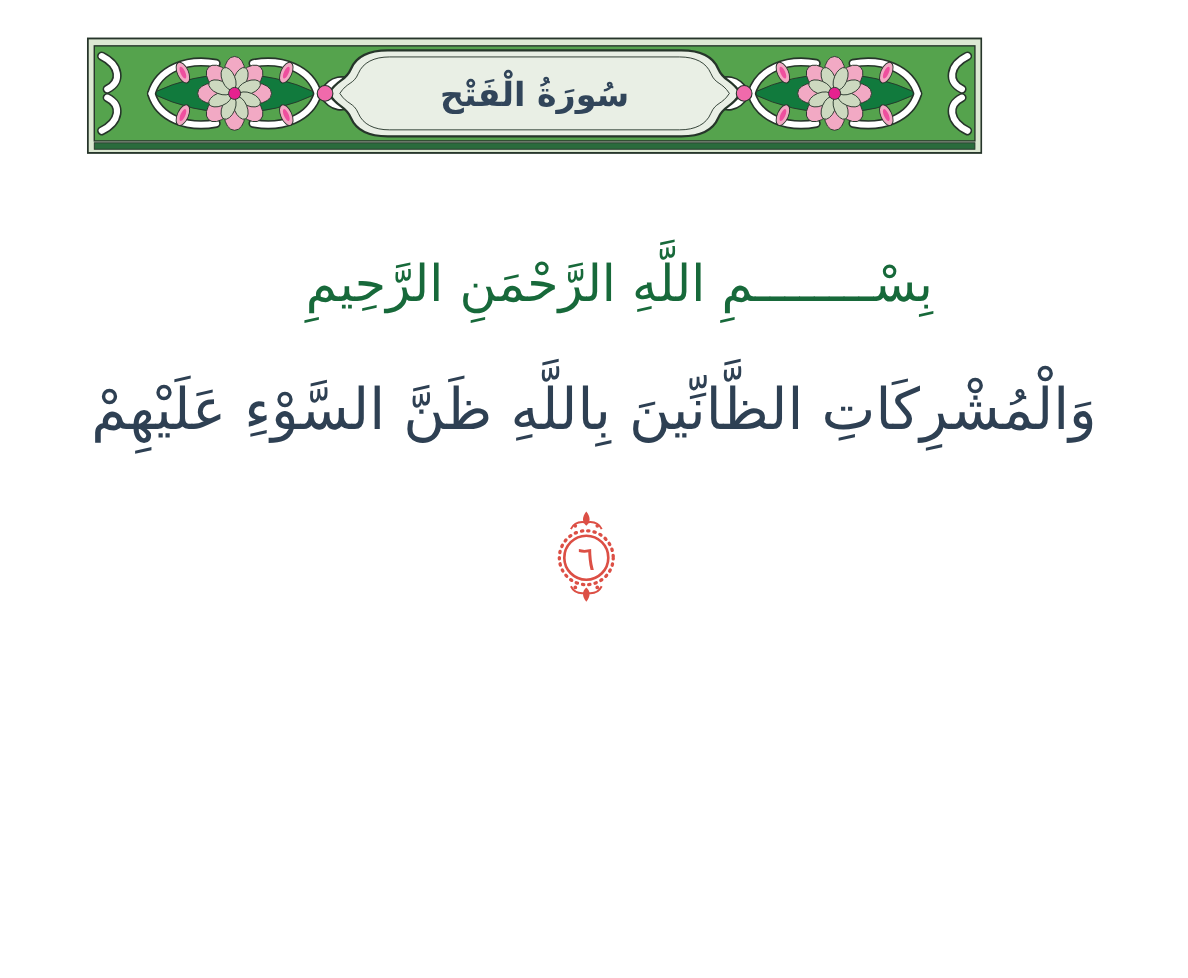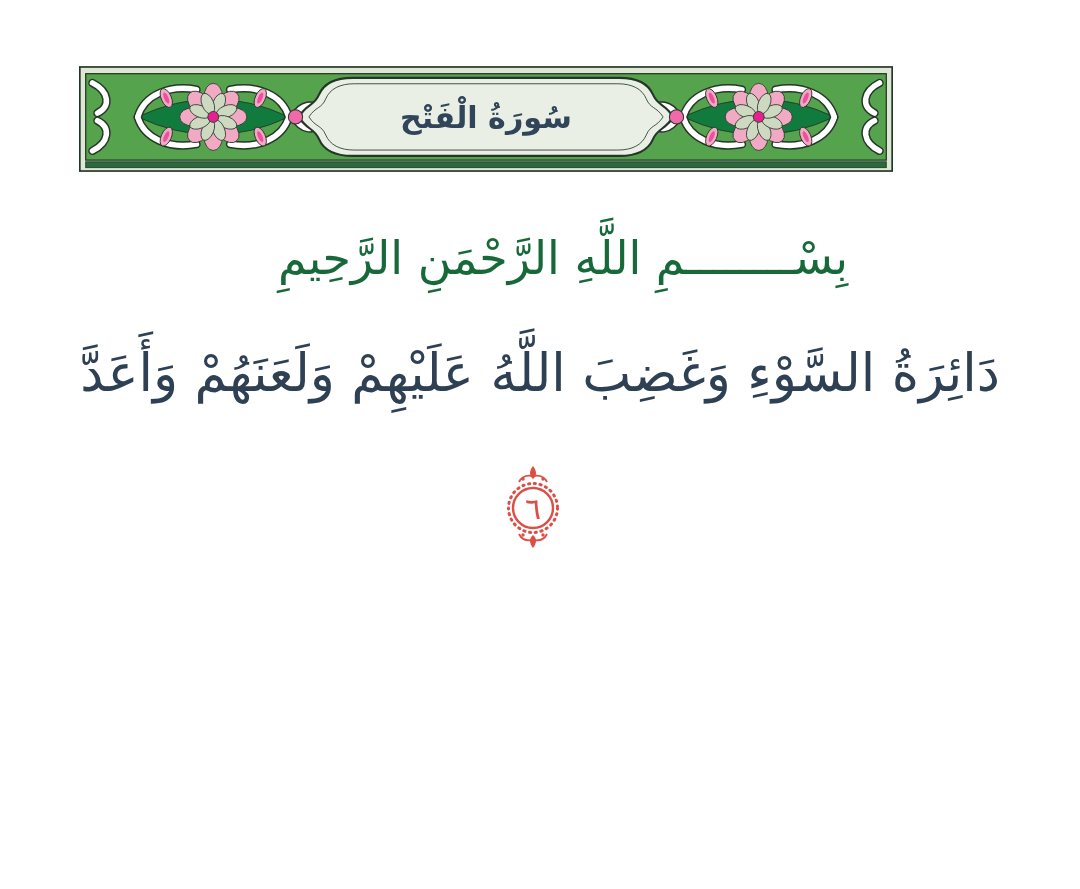--- a/index.html
+++ b/index.html
@@ -2,21 +2,21 @@
 <html lang="ar"><head>
 <meta charset="utf-8">
 <style>
   html,body{margin:0;padding:0;}
   body{
     width:1080px;height:889px;background:#ffffff;
     font-family:"DejaVu Sans", sans-serif;
     position:relative;overflow:hidden;
   }
   .page{position:absolute;inset:0;background:#ffffff;}
-  .banner{position:absolute;left:55px;top:56px;width:814px;height:126px;padding-left:24px;}
+  .banner{position:absolute;left:55px;top:24px;width:814px;height:126px;padding-left:24px;}
   .banner svg{display:block;width:100%;height:100%;}
   .bismillah{
     position:absolute;top:212px;left:0;width:100%;
     text-align:center;direction:rtl;
     font-size:46px;line-height:92px;color:#17693a;
     white-space:nowrap;
     padding-left:23px;
   }
   .verses{
     position:absolute;top:308px;left:30px;right:30px;
@@ -124,21 +124,21 @@
       <circle cx="258" cy="60.5" r="8.5" fill="#f06aab" stroke="#26352a" stroke-width="1.2"></circle>
       <circle cx="712" cy="60.5" r="8.5" fill="#f06aab" stroke="#26352a" stroke-width="1.2"></circle>
 
       <text class="svg-title" x="485" y="74" text-anchor="middle" font-size="36" fill="#31455a" direction="rtl">سُورَةُ الْفَتْح</text>
     </svg>
   </div>
 
   <div class="bismillah">بِسْــــــــمِ اللَّهِ الرَّحْمَنِ الرَّحِيمِ</div>
 
   <div class="verses">
-    <div class="verse-line">دَائِرَةُ السَّوْءِ وَغَضِبَ اللَّهُ عَلَيْهِمْ وَلَعَنَهُمْ وَأَعَدَّ</div>
+    <div class="verse-line">وَالْمُشْرِكَاتِ الظَّانِّينَ بِاللَّهِ ظَنَّ السَّوْءِ عَلَيْهِمْ</div>
     <div class="verse-line">
       <span class="verse-end">
         <svg width="66" height="84" viewBox="0 0 66 84">
           <g stroke="#dc4f45" fill="none">
             <circle cx="33" cy="43" r="20" stroke-width="2.4"></circle>
             <circle cx="33" cy="43" r="24.5" stroke-width="3" stroke-dasharray="1.2 4.6" stroke-linecap="round"></circle>
             <path d="M19,17 Q23,9 33,11" stroke-width="1.8"></path>
             <path d="M47,17 Q43,9 33,11" stroke-width="1.8"></path>
             <path d="M19,69 Q23,77 33,75" stroke-width="1.8"></path>
             <path d="M47,69 Q43,77 33,75" stroke-width="1.8"></path>

